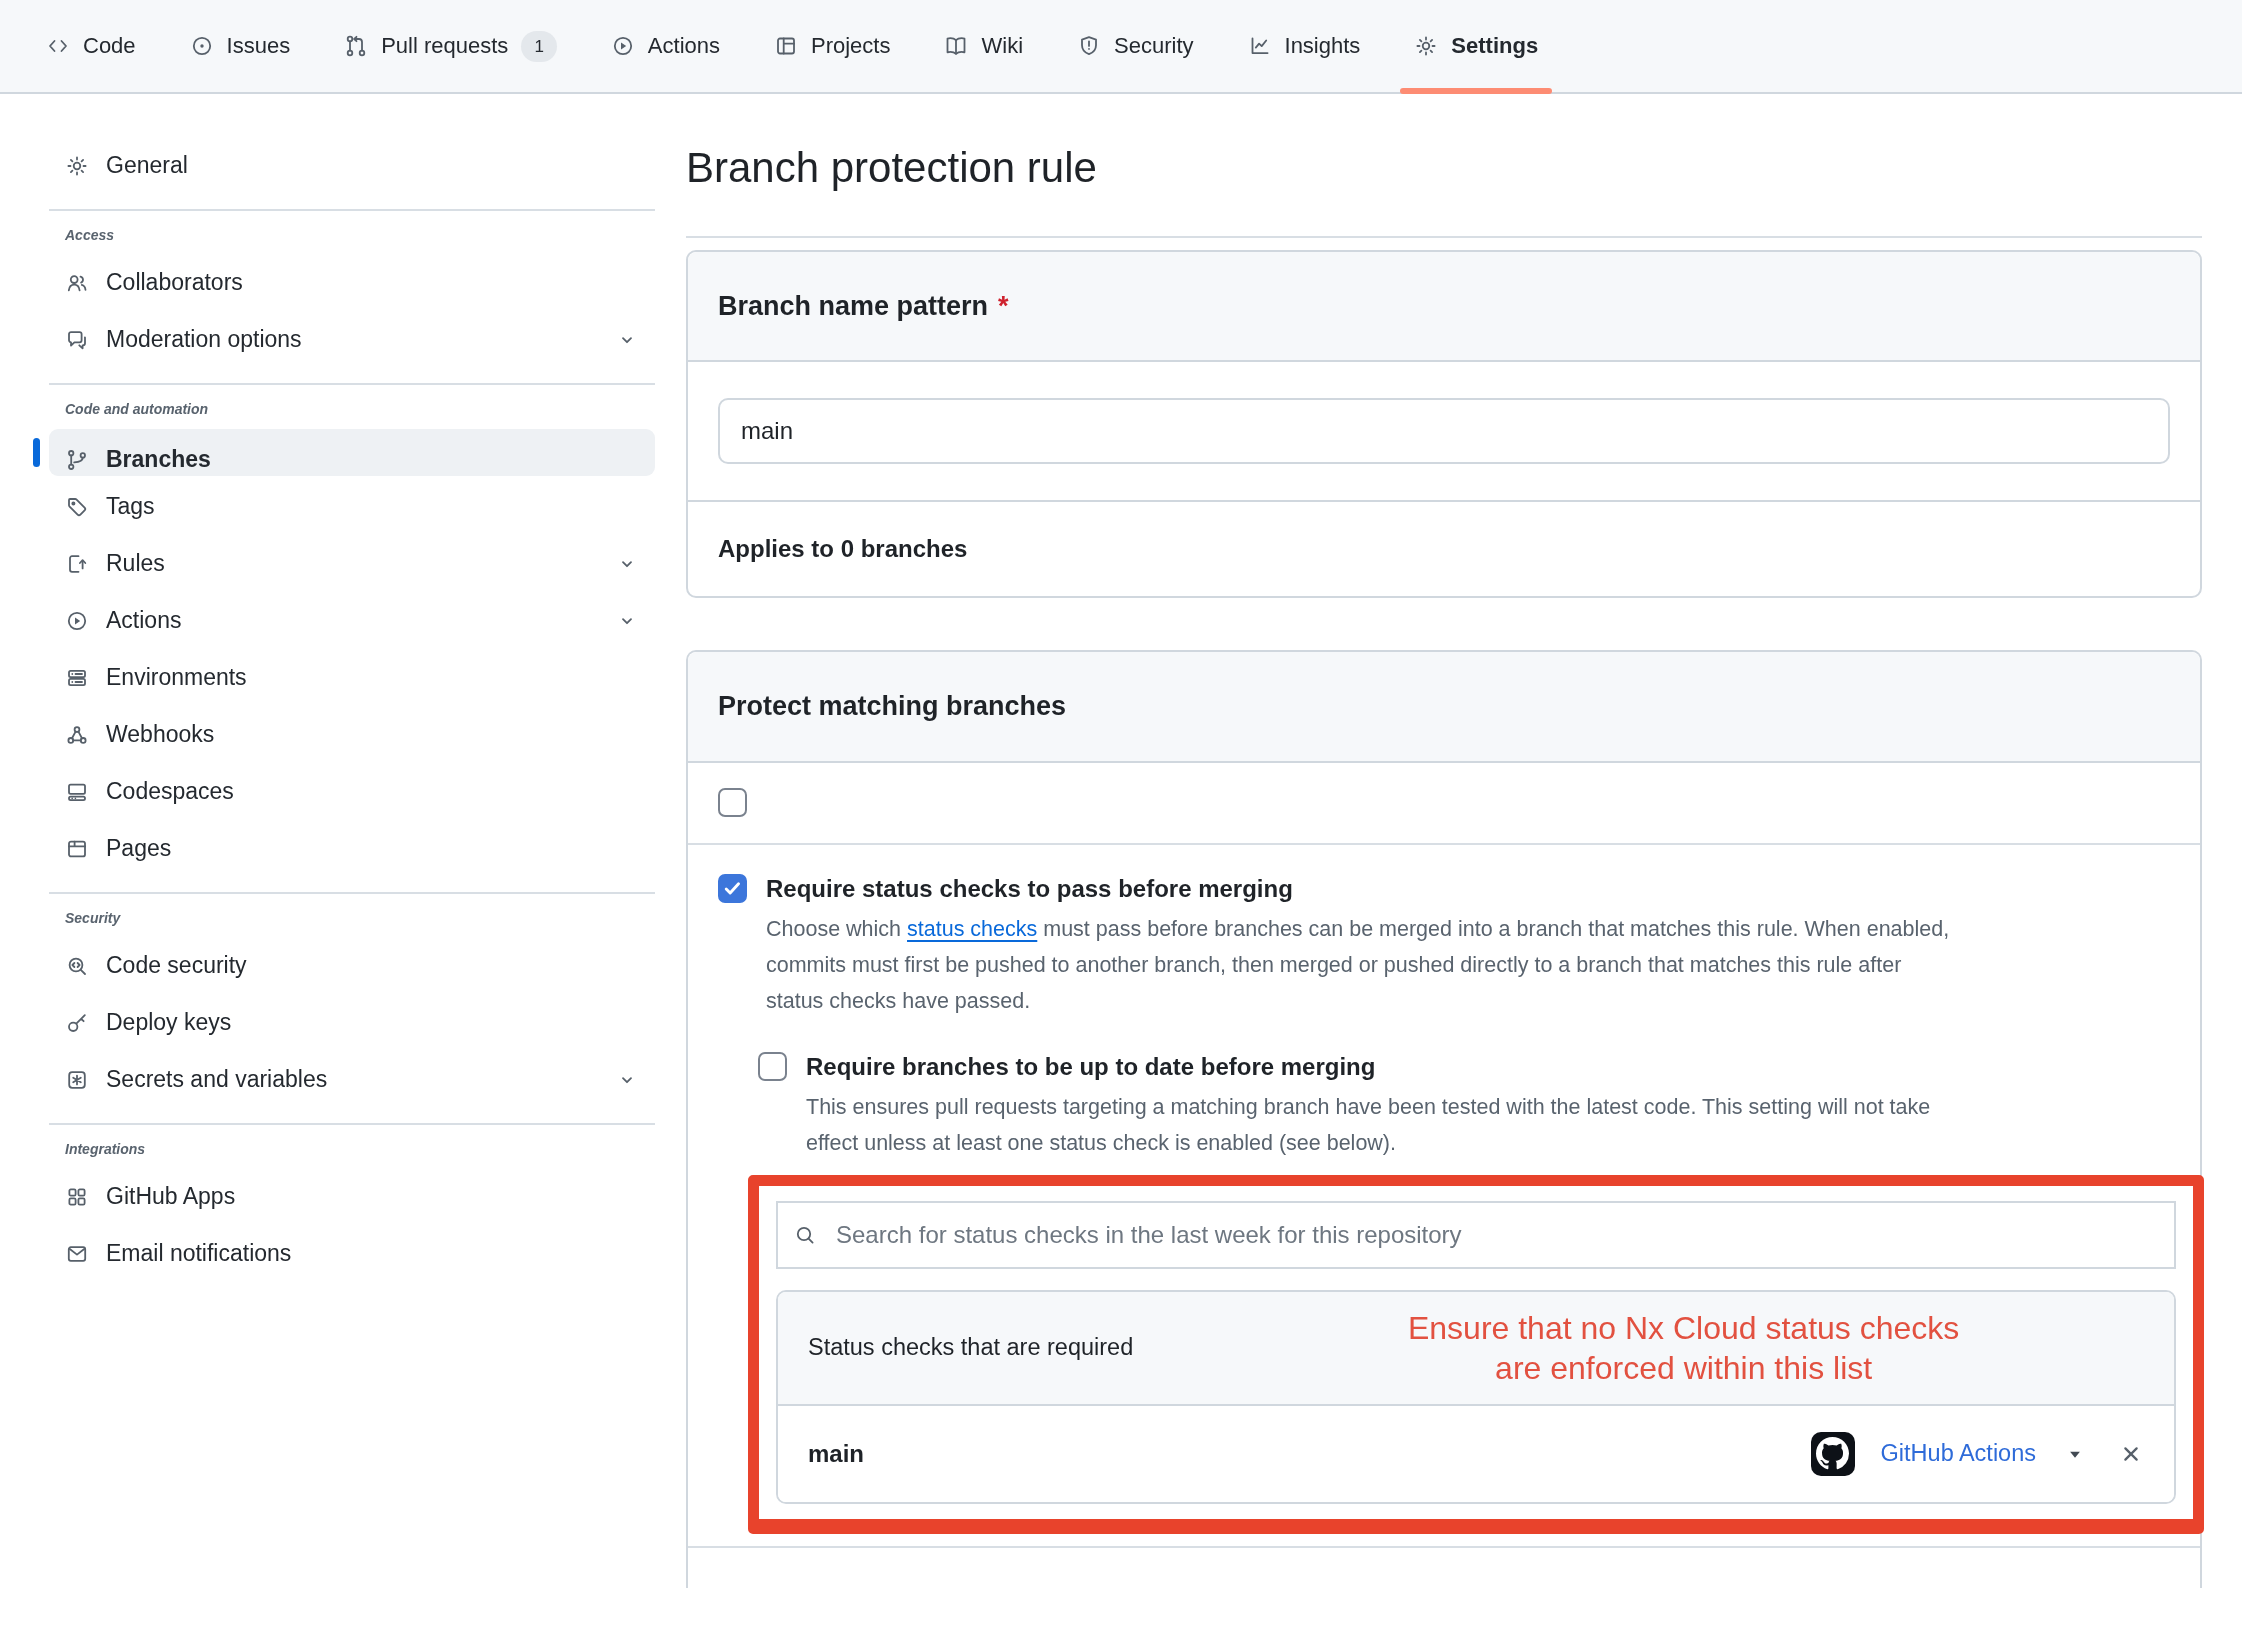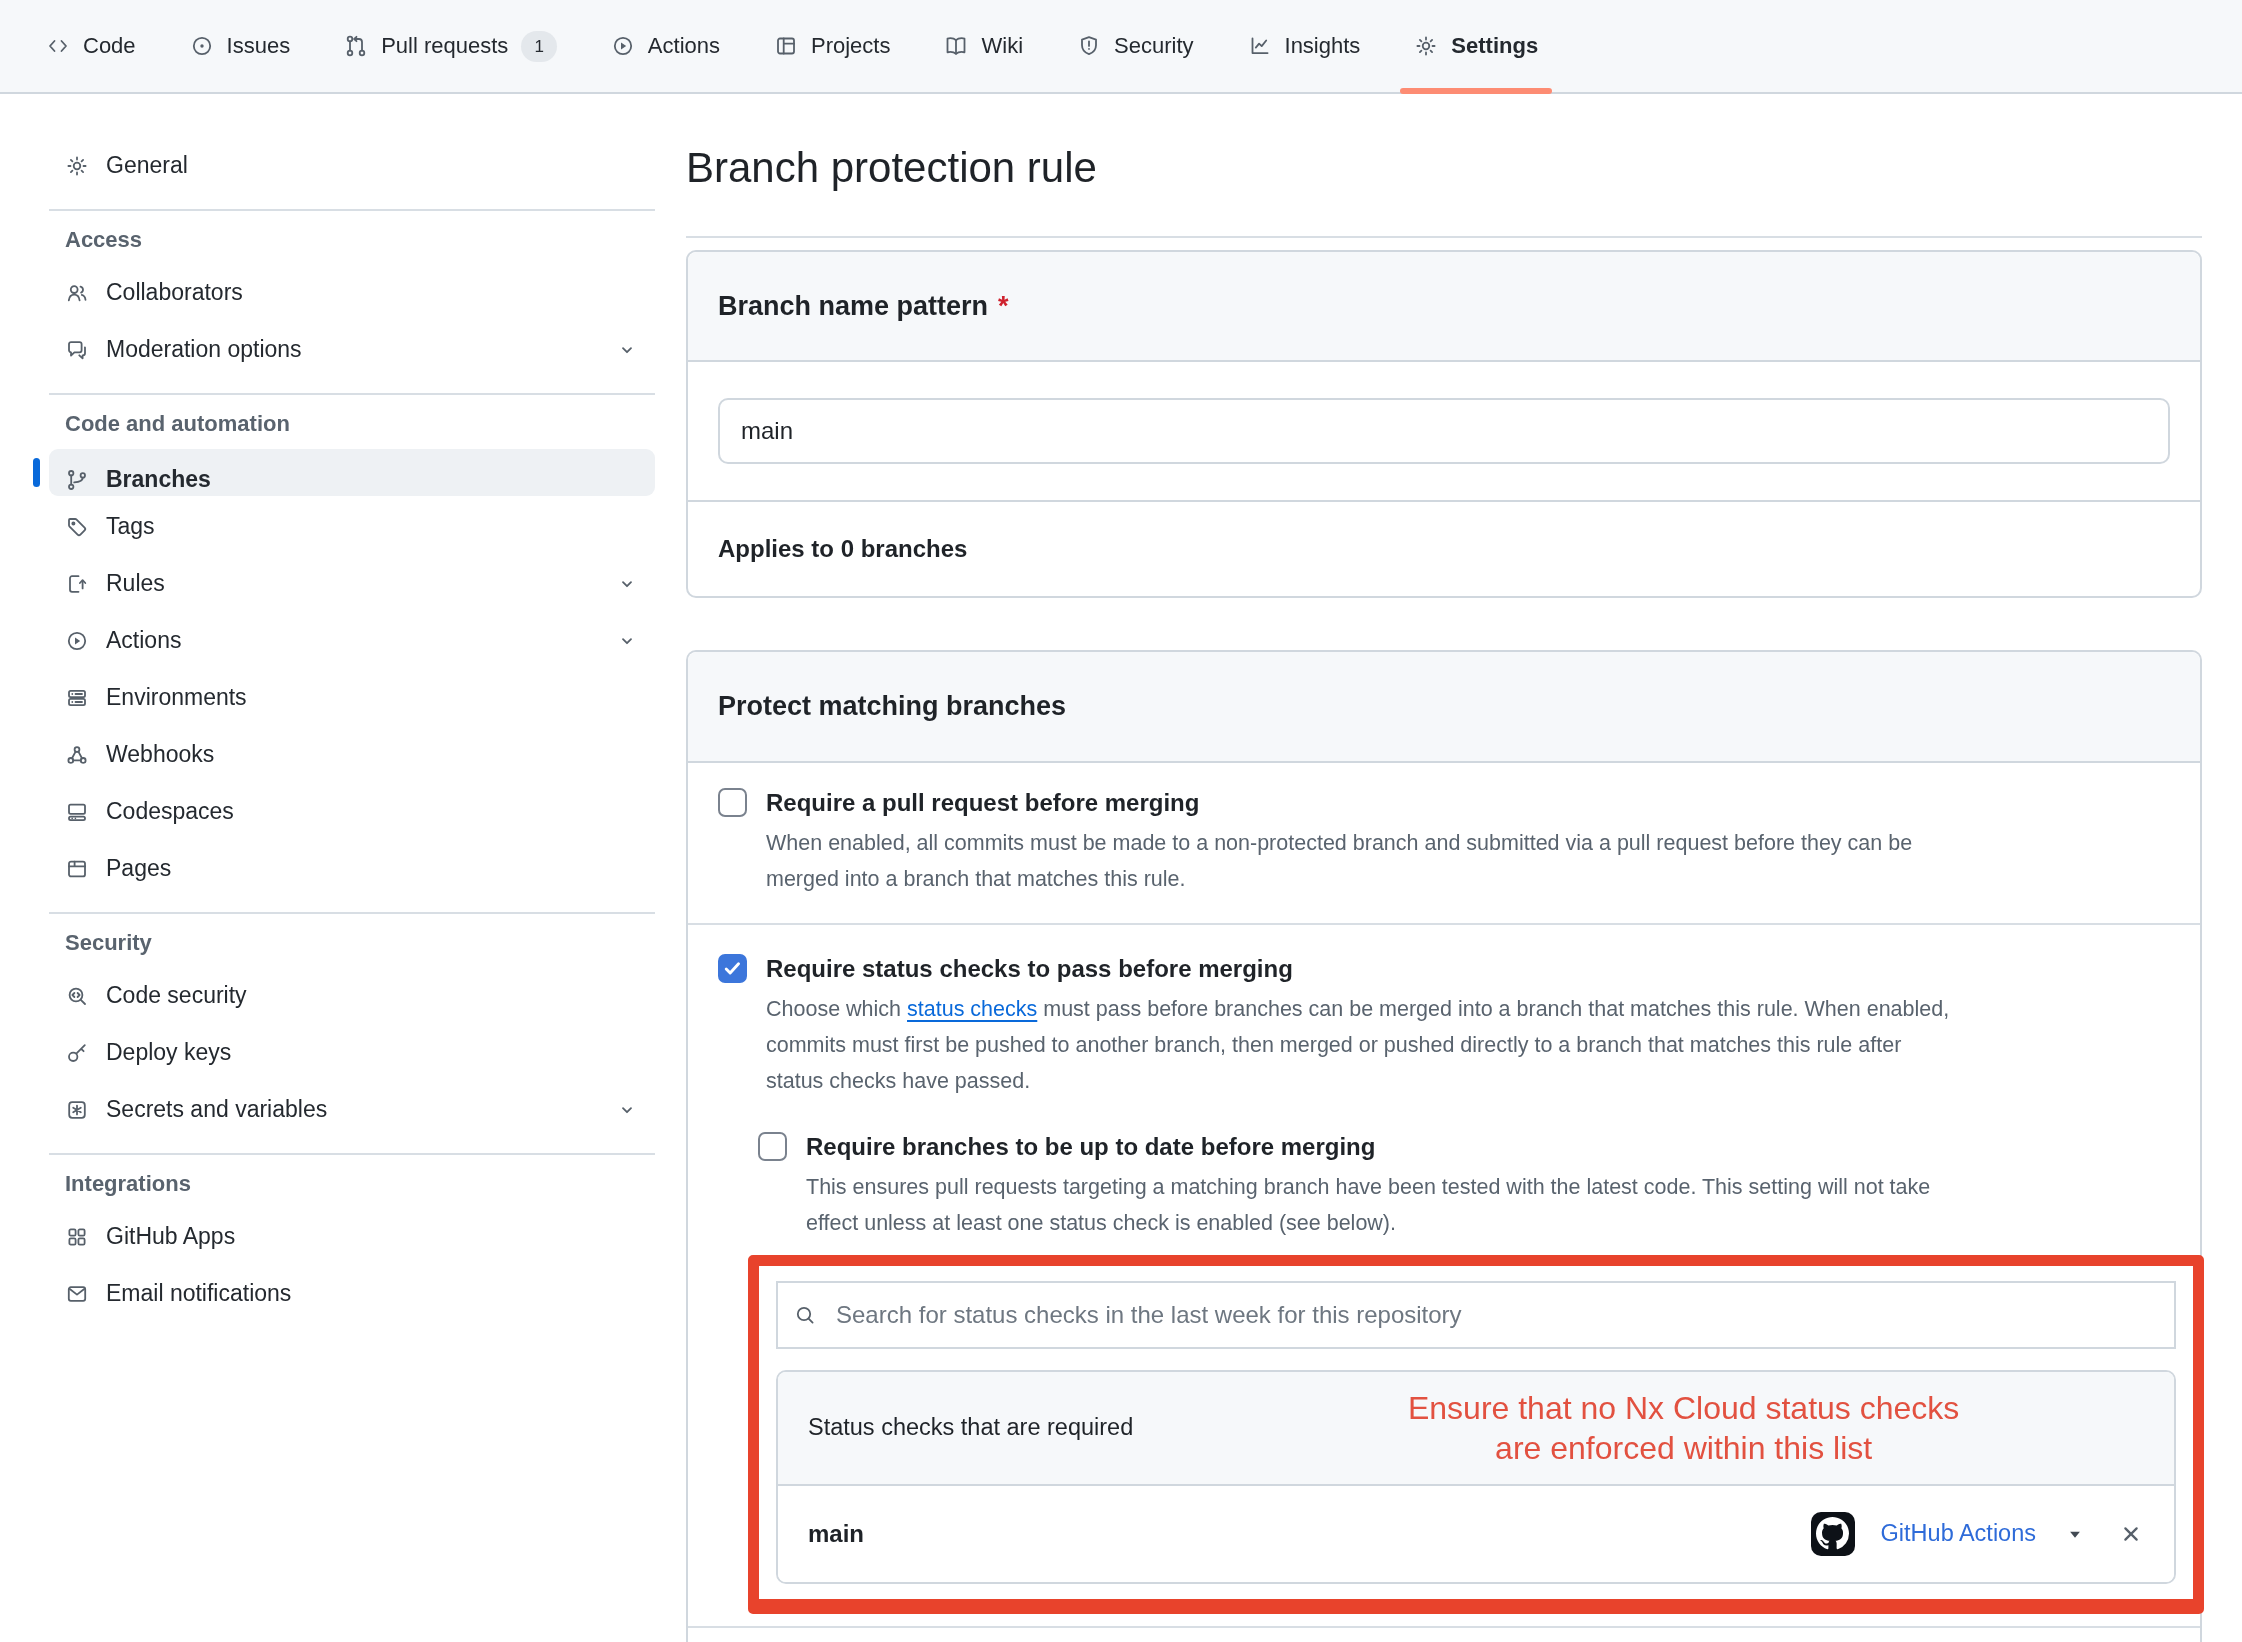--- a/index.html
+++ b/index.html
@@ -27,21 +27,21 @@
   .side-item {
     display:flex; align-items:center; gap:17px; padding:14px 16px; margin:0 0 2px 6px;
     border-radius:9px; font-size:23px; color:#24292f; position:relative; cursor:pointer;
   }
   .side-item .chev { margin-left:auto; }
   .side-item.selected { background:#eef1f4; font-weight:700; padding-top:17px; padding-bottom:3px; margin:3px 0 3px 6px; }
   .side-item.selected::before {
     content:""; position:absolute; left:-16px; top:9px; bottom:9px; width:7px; border-radius:4px; background:#0969da;
   }
   .side-hr { border:none; border-top:2px solid #d8dee4; margin:16px 0 16px 6px; }
-  .side-title { font-size:22px; font-weight:700; color:#59636e; margin:12px 0 12px 22px; }
+  .side-title { font-size:14px; font-weight:700; color:#59636e; margin:12px 0 12px 22px;font-style:italic; }
 
   
   main { flex:1; padding-right:40px; min-width:0; }
   h1.page-title { font-size:42px; font-weight:400; margin:50px 0 0; color:#1f2328; }
   .title-rule { border:none; border-top:2px solid #d8dee4; margin:44px 0 12px; }
 
   .box { border:2px solid #d0d7de; border-radius:10px; background:#fff; }
   .box-header {
     background:#f6f8fa; border-bottom:2px solid #d0d7de; padding:38px 30px;
     border-radius:9px 9px 0 0; font-size:27px; font-weight:700; line-height:1.2;
@@ -425,25 +425,20 @@
       </div>
       <div class="box-footer">Applies to 0 branches</div>
     </section>
 
     <section class="box protect">
       <header class="box-header">Protect matching branches</header>
       <div class="box-body protect-body">
 
         <div class="rule pad-bottom">
           <span class="checkbox"></span>
-          <div>
-            <div class="rule-label">Require a pull request before merging</div>
-            <div class="rule-desc">When enabled, all commits must be made to a non-protected branch and submitted via a pull request before they can be
-merged into a branch that matches this rule.</div>
-          </div>
         </div>
 
         <hr class="rule-sep">
 
         <div class="rule pad-top">
           <span class="checkbox checked">
             <svg viewBox="0 0 16 16" fill="none">
                 <path d="M3.2 8.4l3 3 6.4-7" stroke="#fff" stroke-width="2.2" stroke-linecap="round" stroke-linejoin="round"></path>
               </svg>
           </span>

